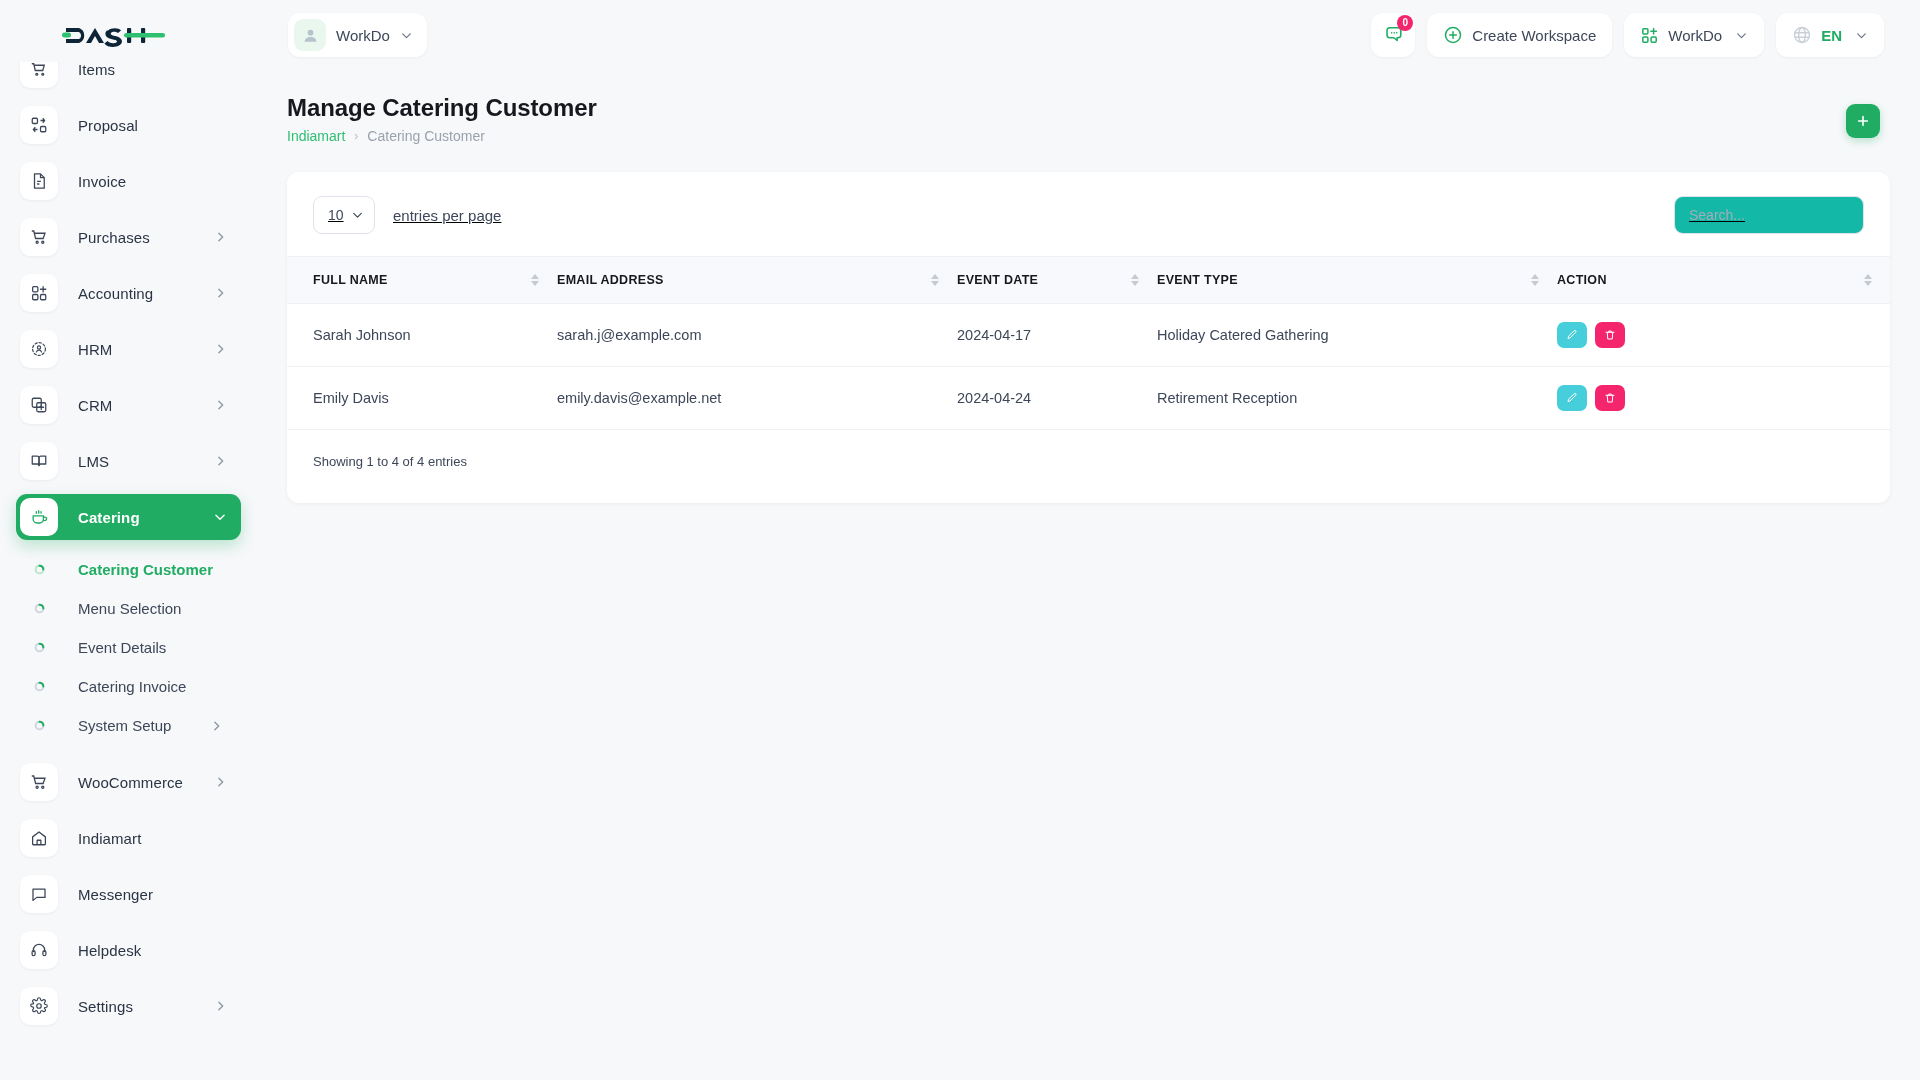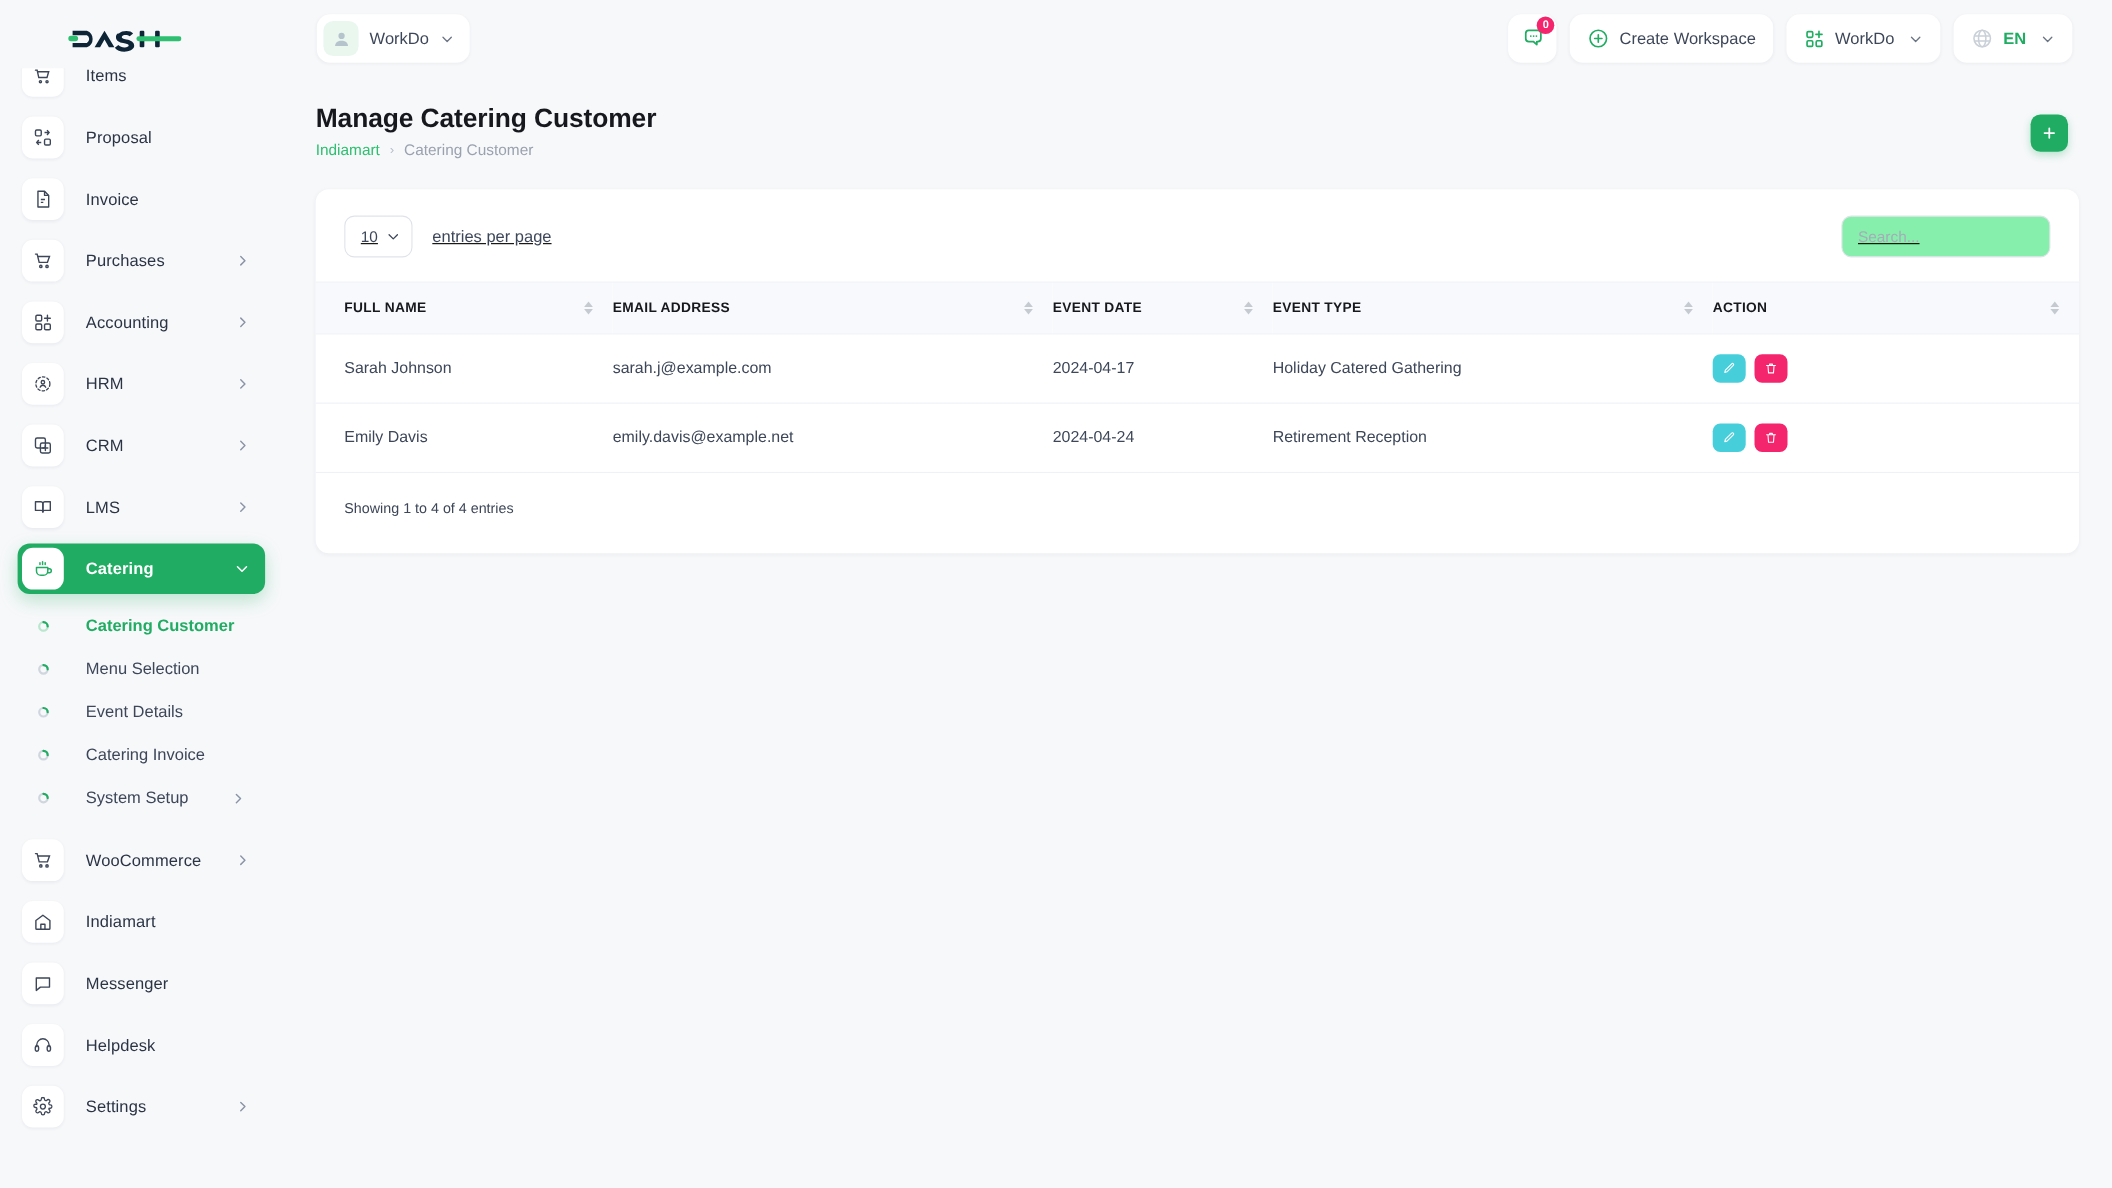--- a/index.html
+++ b/index.html
@@ -255,21 +255,21 @@
 
   .search-box {
     margin-left:auto;
     width: 190px; height: 38px;
     border: 1px solid #dfe3e9;
     border-radius: 9px;
     padding: 0 14px;
     font-size: 14px;
     color: #3d4759;
     outline:none;
-    background:#86efac;
+    background:#14b8a6;
     font-family: "Liberation Sans", sans-serif;
   }
   .search-box::placeholder { color:#a5acb8; }
 
   table { width: 100%; border-collapse: collapse; }
   thead tr { background: #f7f9fc; }
   thead th {
     text-align: left;
     font-size: 12.5px;
     font-weight: 700;

